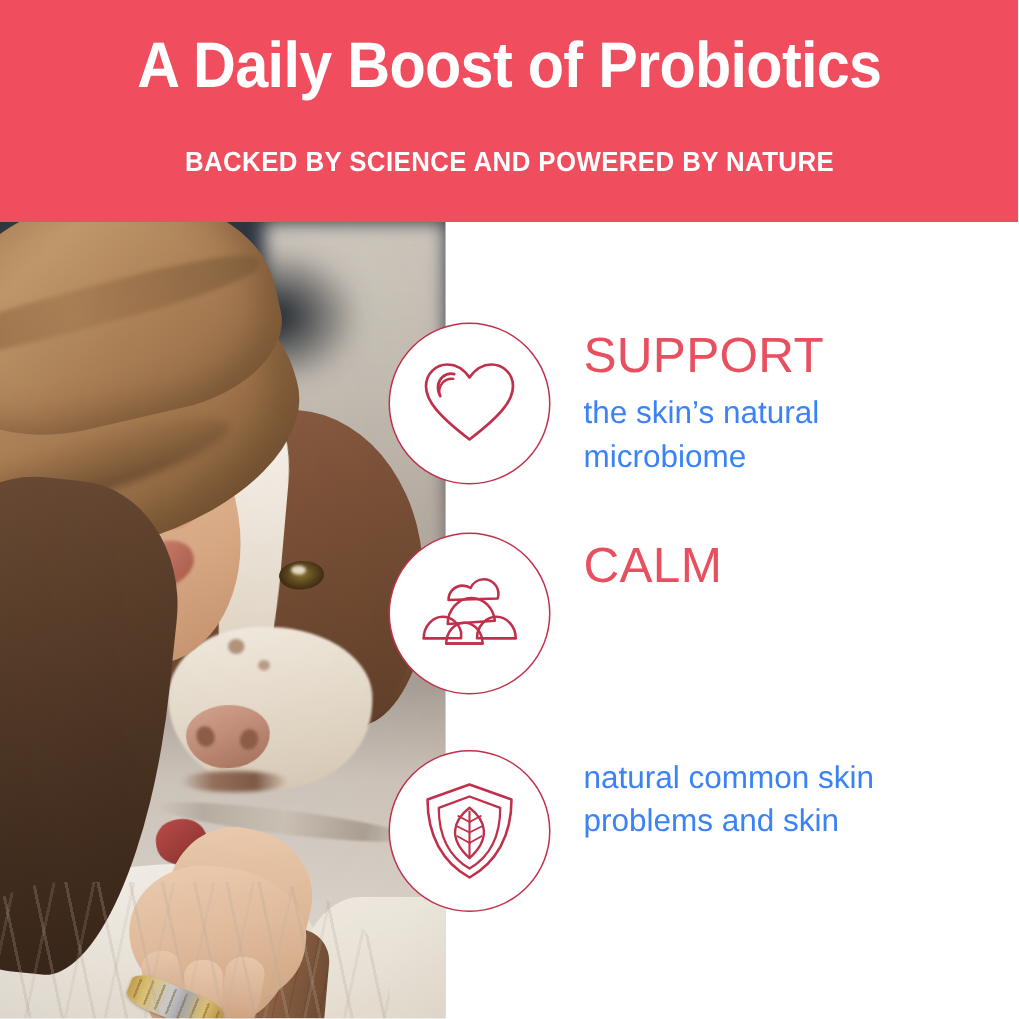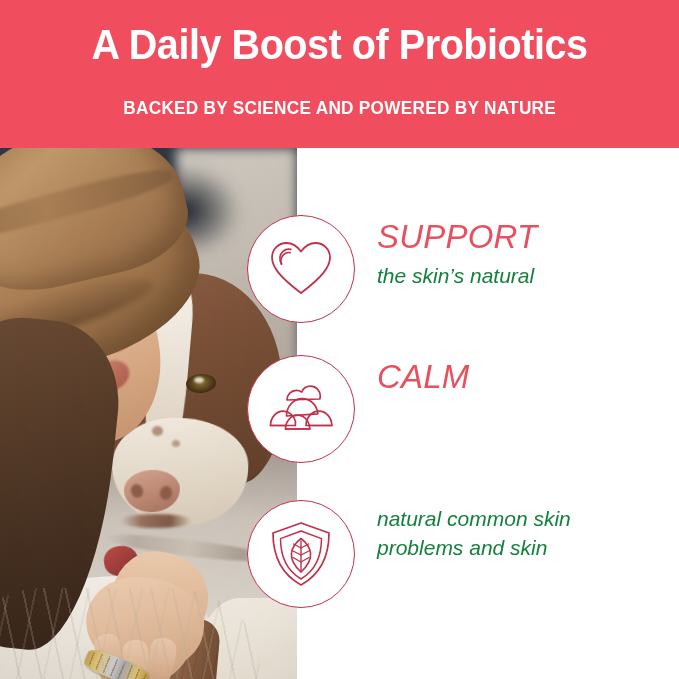--- a/index.html
+++ b/index.html
@@ -391,25 +391,24 @@
   }
   .photo-soft {
     left: 0; top: 0; width: 297px; height: 531px;
     backdrop-filter: blur(0px);
     background: radial-gradient(ellipse at 58% 34%, rgba(255,255,255,0) 0%, rgba(120,100,82,.06) 70%, rgba(80,64,50,.12) 100%);
   }
 
   
   .features {
     position: absolute;
-    left: 0;
+    left: 12px;
     top: 148px;
     width: 550px;
     height: 531px;
-    font-style: italic;
   }
   .feature {
     position: absolute;
     display: flex;
     align-items: flex-start;
   }
   .feature-icon {
     position: relative;
     width: 108px;
     height: 108px;
@@ -427,21 +426,21 @@
     color: #e8505f;
     font-family: "Liberation Sans", sans-serif;
     font-weight: 400;
     font-size: 33px;
     line-height: 36px;
     letter-spacing: 0.2px;
     margin: 0 0 6px 0;
     white-space: nowrap;
   }
   .feature-desc {
-    color: #15803d;
+    color: #3b82f6;
     font-family: "Liberation Sans", sans-serif;
     font-weight: 400;
     font-size: 21px;
     line-height: 29px;
     margin: 0;
     max-width: 300px;
   }
   .feature-desc span { display: block; white-space: nowrap; }
 
   #feature-support { left: 247px; top: 67px; }
@@ -524,20 +523,21 @@
         <svg width="66" height="62" viewBox="0 0 66 62" fill="none" aria-hidden="true">
           <path d="M33 55 C12 39 4 29 4 19.5 C4 11 10.6 5 18.4 5 C24 5 29.3 8.4 33 13.6 C36.7 8.4 42 5 47.6 5 C55.4 5 62 11 62 19.5 C62 29 54 39 33 55 Z" stroke="#c0304a" stroke-width="1.8" fill="none" stroke-linejoin="round"></path>
           <path d="M13.5 26 C11 21.5 11.6 16.4 15 13.4 C17.3 11.4 20.2 10.8 22.8 11.4" stroke="#c0304a" stroke-width="1.8" fill="none" stroke-linecap="round"></path>
           <path d="M13.5 26 C12.2 23.8 12.6 19.4 15.6 16.6 C17.4 14.9 20 14.2 22.2 14.6" stroke="#c0304a" stroke-width="1.6" fill="none" stroke-linecap="round"></path>
         </svg>
       </div>
       <div class="feature-text">
         <div class="feature-title">SUPPORT</div>
         <div class="feature-desc">
           <span>the skin’s natural</span>
+          <span>microbiome</span>
         </div>
       </div>
     </div>
 
     <div class="feature" id="feature-calm">
       <div class="feature-icon">
         <svg width="70" height="60" viewBox="0 0 70 60" fill="none" aria-hidden="true">
           <path d="M21 21 C21 15.6 25.2 11.4 30.4 11.4 C32.4 11.4 34.2 12 35.7 13 C37.2 9.6 40.6 7.2 44.6 7.2 C50 7.2 54.3 11.6 54.3 17 C54.3 18 54.1 19 53.8 20 L21 21 Z" stroke="#c0304a" stroke-width="1.7" fill="none" stroke-linejoin="round"></path>
           <path d="M20.5 37 C20.5 27.4 27.6 19.6 36.3 19.6 C44.3 19.6 50.9 26.2 51.9 34.8 L20.5 37 Z" stroke="#c0304a" stroke-width="1.7" fill="none" stroke-linejoin="round"></path>
           <path d="M4.5 46.5 C4.5 38.6 10.2 32.2 17.2 32.2 C23 32.2 27.9 36.5 29.4 42.4 L29.4 46.5 Z" stroke="#c0304a" stroke-width="1.7" fill="none" stroke-linejoin="round"></path>

